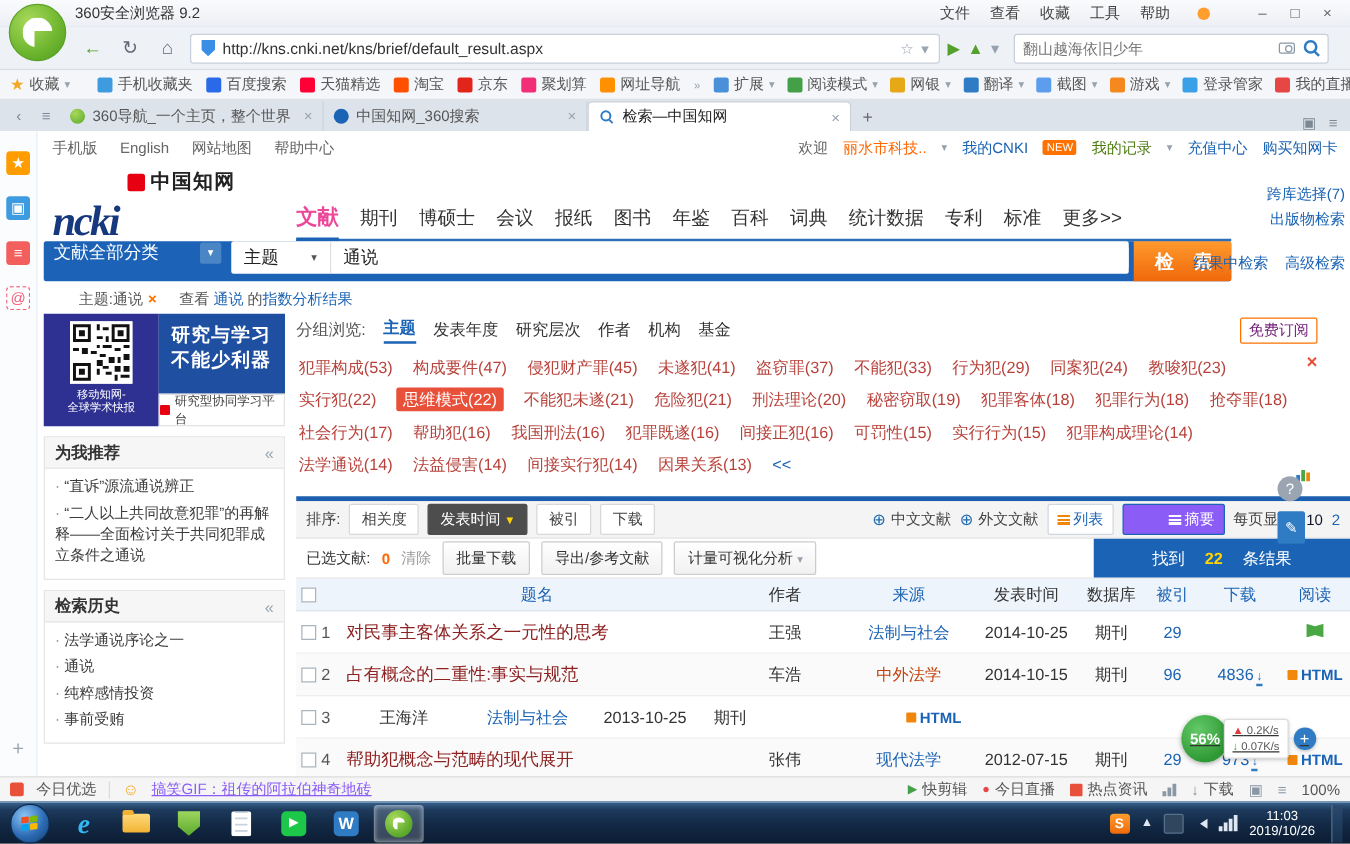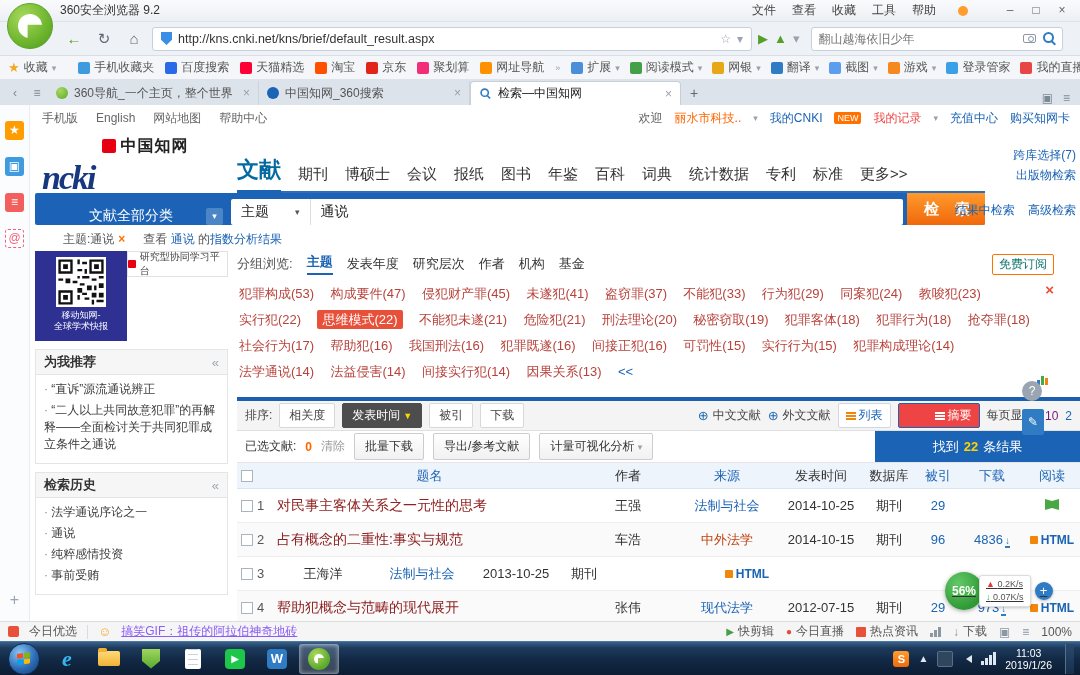--- a/index.html
+++ b/index.html
@@ -85,41 +85,41 @@
     text-align:center; line-height:19px; font-size:12px; cursor:pointer; }
   .s-star{top:16px;background:#ff9d00}.s-phone{top:52px;background:#3f9be0}.s-doc{top:88px;background:#f25f5c}
   .s-at{top:124px;background:#fff;border:1px dashed #f2607c;color:#f2607c;line-height:17px;}
   .s-plus{top:auto;bottom:12px;background:transparent;color:#9aa5b1;font-size:16px;}
   
   .site-top { height:26px; display:flex; align-items:center; padding:0 10px 0 42px; font-size:12px; color:#666; }
   .site-top .lnk { margin-right:18px; cursor:pointer; }
   .site-top .right { margin-left:auto; display:flex; align-items:center; gap:12px; white-space:nowrap; }
   .org { color:#f60; cursor:pointer; }
   .blue-lnk { color:#1b63b4; cursor:pointer; }
-  .red-lnk { color:#ef4444; cursor:pointer; }
+  .red-lnk { color:#4d7c0f; cursor:pointer; }
   .newbadge { background:#ff7200; color:#fff; font-size:9px; border-radius:2px; padding:0 3px; line-height:12px; }
   
   .cnki-row { height:62px; position:relative; }
   .cnkilogo { position:absolute; left:42px; top:6px; display:flex; align-items:center; gap:8px; cursor:pointer; }
   .cnkilogo .mark { font-size:34px; font-weight:bold; font-style:italic; color:#16387f; letter-spacing:-2px;
     font-family:"Liberation Serif","DejaVu Serif",serif; }
   .cnkilogo .colr { display:flex; flex-direction:column; line-height:17px;gap:48px; }
   .cnkilogo .row1 { display:flex; align-items:center; gap:4px; }
   .seal { width:14px; height:14px; background:#e60012; border-radius:2px; }
   .cnkilogo .cn { font-size:16px; font-weight:bold; color:#222; letter-spacing:1px; }
   .cnkilogo .dom { font-size:11px; color:#888; letter-spacing:2px; }
   .cnki-nav { position:absolute; left:237px; right:95px; bottom:0; display:flex; align-items:flex-end;
     gap:17px; border-bottom:2px solid #2a6fb8; padding-bottom:7px; font-size:15px; color:#333; white-space:nowrap; }
   .cnki-nav span { cursor:pointer; }
-  .cnki-nav .active { font-size:22px; font-weight:bold; color:#0369a1; border-bottom:3px solid #1b63b4; padding-bottom:5px; margin-bottom:-9px; }
+  .cnki-nav .active { font-size:17px; font-weight:bold; color:#ec4899; border-bottom:3px solid #1b63b4; padding-bottom:5px; margin-bottom:-9px; }
   .nav-side { position:absolute; right:4px; top:14px; width:88px; text-align:right; line-height:20px; font-size:12px; }
   
   .search-row { height:34px; position:relative; }
   .sbar { position:absolute; left:35px; top:0; width:950px; height:32px; background:#1c63b7;
-    display:flex; align-items:flex-end; border-radius:2px;padding-left:46px; }
+    display:flex; align-items:flex-start; border-radius:2px; }
   .sbar .cat { width:150px; color:#fff; font-size:14px; display:flex; align-items:center;
     justify-content:space-between; padding:0 8px; cursor:pointer; }
   .cat .dd { width:17px; height:17px; background:#4a86c6; color:#fff; text-align:center; line-height:16px; font-size:9px; border-radius:2px; }
   .sbar .white { flex:1; height:26px; background:#fff; border-radius:2px; margin-right:4px; display:flex; align-items:center; overflow:hidden; }
   .fieldsel { height:100%; display:flex; align-items:center; gap:26px; padding:0 10px; font-size:14px;
     color:#222; border-right:1px solid #ddd; cursor:pointer; }
   .fieldsel .caret { font-size:9px; color:#555; }
   .qinput { flex:1; border:none; outline:none; font-size:14px; padding:0 10px; color:#222; font-family:inherit; }
   .gobtn { width:78px; height:32px; background:linear-gradient(#ff9a2e,#f0680a); color:#fff; font-size:15px;
     font-weight:bold; letter-spacing:6px; padding-left:8px; display:flex; align-items:center; justify-content:center;
@@ -147,55 +147,55 @@
   .panel-h .arr { margin-left:auto; color:#9aa5b1; font-weight:normal; cursor:pointer; }
   .panel-b { padding:6px 8px; }
   .pitem { font-size:12px; color:#3c3c3c; line-height:17px; margin-bottom:4px; cursor:pointer; }
   .pitem::before { content:"· "; color:#888; }
   
   .main { flex:1; min-width:0; padding-left:9px; position:relative; }
   .group-row { height:26px; display:flex; align-items:center; gap:14px; font-size:13px; color:#333; }
   .group-row .lab { color:#555; }
   .group-row span { cursor:pointer; }
   .group-row .active { color:#1b63b4; font-weight:bold; border-bottom:2px solid #1b63b4; padding-bottom:2px; }
-  .free-chip { margin-left:auto; margin-right:26px; color:#0f766e; border:1px solid #ff7200; border-radius:2px;
+  .free-chip { margin-left:auto; margin-right:26px; color:#701a75; border:1px solid #ff7200; border-radius:2px;
     padding:1px 6px; font-size:12px; cursor:pointer; }
   .tagspanel { position:relative; padding:4px 30px 2px 2px; min-height:106px; }
   .tag { color:#b8423b; font-size:13px; line-height:26px; margin-right:13px; cursor:pointer; white-space:nowrap; }
   .tag.sel { background:#e8503a; color:#fff; padding:2px 5px; border-radius:2px; }
   .tag-collapse { color:#1b63b4; font-size:13px; cursor:pointer; }
   .panel-x { position:absolute; right:26px; top:4px; color:#e8503a; font-size:15px; font-weight:bold; cursor:pointer; }
   .chart-mini { position:absolute; right:32px; bottom:2px; display:flex; align-items:flex-end; gap:1px; cursor:pointer; }
   .chart-mini i { width:3px; display:block; }
   
   .results { border-top:4px solid #1b5fae; margin-top:10px; }
   .sortbar { height:30px; background:#f4f4f4; border-bottom:1px solid #e0e0e0; display:flex; align-items:center;
     padding:0 8px; gap:7px; font-size:12px; color:#444; white-space:nowrap; }
   .schip { border:1px solid #d8d8d8; background:#fff; padding:3px 9px; border-radius:2px; cursor:pointer; }
   .schip.active { background:#4d4d4d; border-color:#4d4d4d; color:#fff; }
   .schip.active b { color:#ffd400; font-weight:normal; font-size:9px; margin-left:3px; }
   .sortbar .spacer { flex:1; }
   .oplus { color:#1d6ab0; font-size:13px; }
   .vtog { display:flex; align-items:center; gap:3px; border:1px solid #cfd8e2; background:#fff; color:#1b63b4;
     padding:3px 7px; border-radius:2px; cursor:pointer; }
-  .vtog.on { background:#ef4444; border-color:#1b63b4; color:#fff;padding-left:36px; }
+  .vtog.on { background:#8b5cf6; border-color:#1b63b4; color:#fff;padding-left:36px; }
   .lines-ico { display:inline-block; width:10px; height:8px;
     background:linear-gradient(#f0860a 0 2px,transparent 2px 3px,#f0860a 3px 5px,transparent 5px 6px,#f0860a 6px 8px); }
   .vtog.on .lines-ico { background:linear-gradient(#fff 0 2px,transparent 2px 3px,#fff 3px 5px,transparent 5px 6px,#fff 6px 8px); }
-  .per-cur { color:#701a75; }
+  .per-cur { color:#0f172a; }
   .per-next { color:#1b63b4; }
   
   .selbar { height:32px; background:#fff; border-bottom:1px solid #e5e5e5; display:flex; align-items:center;
     gap:9px; padding:0 210px 0 8px; font-size:12px; position:relative; white-space:nowrap; }
   .cnt { color:#f60; font-weight:bold; }
   .gray-lnk { color:#999; cursor:pointer; }
   .btn { background:linear-gradient(#fff,#f1f1f1); border:1px solid #ccc; border-radius:2px; padding:4px 10px;
     color:#333; cursor:pointer; }
   .found-band { position:absolute; right:0; top:0; bottom:0; width:205px; background:#1b63b4; color:#fff;
-    display:flex; align-items:center; justify-content:center; gap:5px; font-size:13px; }
+    display:flex; align-items:center; justify-content:center; gap:16px; font-size:13px; }
   .found-band .num { color:#ffd400; font-weight:bold; }
   
   .thead { height:26px; background:#eef4fb; border-bottom:1px solid #d9e6f2; display:flex; align-items:center;
     color:#1b63b4; font-size:13px; }
   .trow { height:34px; display:flex; align-items:center; border-bottom:1px solid #eee; font-size:13px; }
   .trow.alt { background:#fafafa; }
   .c-num{width:40px; display:flex; align-items:center; gap:4px; padding-left:4px; color:#555;}
   .c-title{flex:1; min-width:0; white-space:nowrap; overflow:hidden;}
   .c-auth{width:92px; text-align:center; color:#333;}
   .c-src{width:106px; text-align:center;}
@@ -527,20 +527,24 @@
               <path fill="#111" d="M1 1h6v6H1zM14 1h6v6h-6zM1 14h6v6H1z"></path>
               <path fill="#fff" d="M2 2h4v4H2zM15 2h4v4h-4zM2 15h4v4H2z"></path>
               <path fill="#111" d="M3 3h2v2H3zM16 3h2v2h-2zM3 16h2v2H3zM9 1h1v2H9zM11 2h2v1h-2zM9 5h2v1H9zM12 5h1v2h-1zM9 8h1v1H9zM11 8h3v1h-3zM15 9h2v1h-2zM18 8h2v1h-2zM1 9h2v1H1zM4 9h2v2H4zM7 10h2v1H7zM10 11h2v1h-2zM13 12h2v2h-2zM9 13h2v2H9zM16 12h1v2h-1zM18 11h2v2h-2zM9 16h1v2H9zM11 15h2v1h-2zM12 17h2v1h-2zM15 15h2v2h-2zM18 15h2v2h-2zM15 18h1v2h-1zM17 18h3v1h-3z"></path>
             </svg>
             <span class="qrcap">
               <span>移动知网-</span><br>
               <span>全球学术快报</span>
             </span>
           </div>
           <div class="adside">
+            <div class="ad-top">
+              <span>研究与学习</span><br>
+              <span>不能少利器</span>
+            </div>
             <div class="ad-bot">
               <span class="mini"></span>
               <span>研究型协同学习平台</span>
             </div>
           </div>
         </div>
 
         <div class="panel">
           <div class="panel-h">
             <span>为我推荐</span>
@@ -822,19 +826,19 @@
       <span class="ime"></span>
       <span class="spk"></span>
       <span class="netbars">
           <i style="height:4px"></i>
           <i style="height:7px"></i>
           <i style="height:10px"></i>
           <i style="height:13px"></i>
         </span>
       <span class="clock">
         <span>11:03</span><br>
-        <span>2019/1/26</span>
+        <span>2019/10/26</span>
       </span>
       <span class="showdesk"></span>
     </div>
   </div>
 
 </div>
 
 </body></html>

